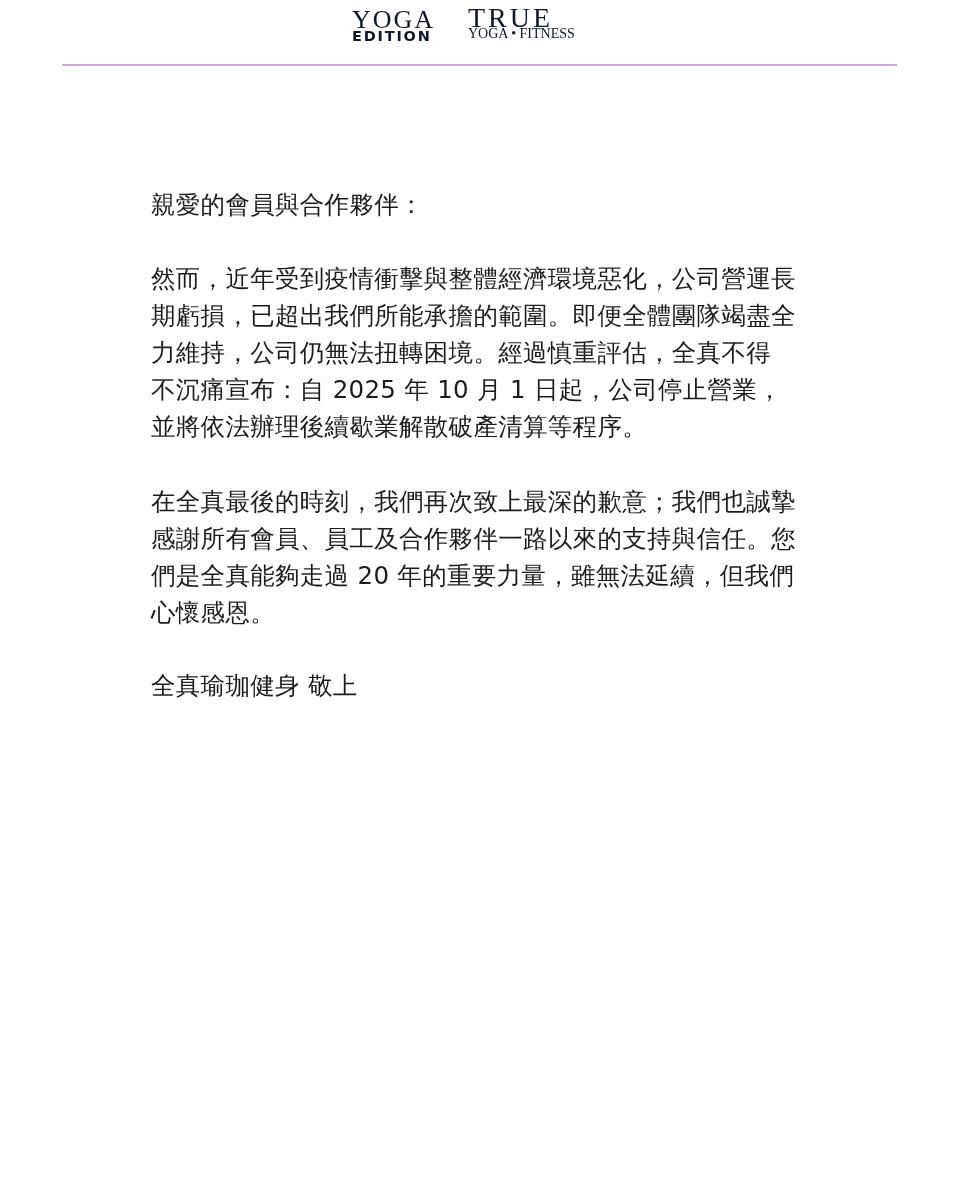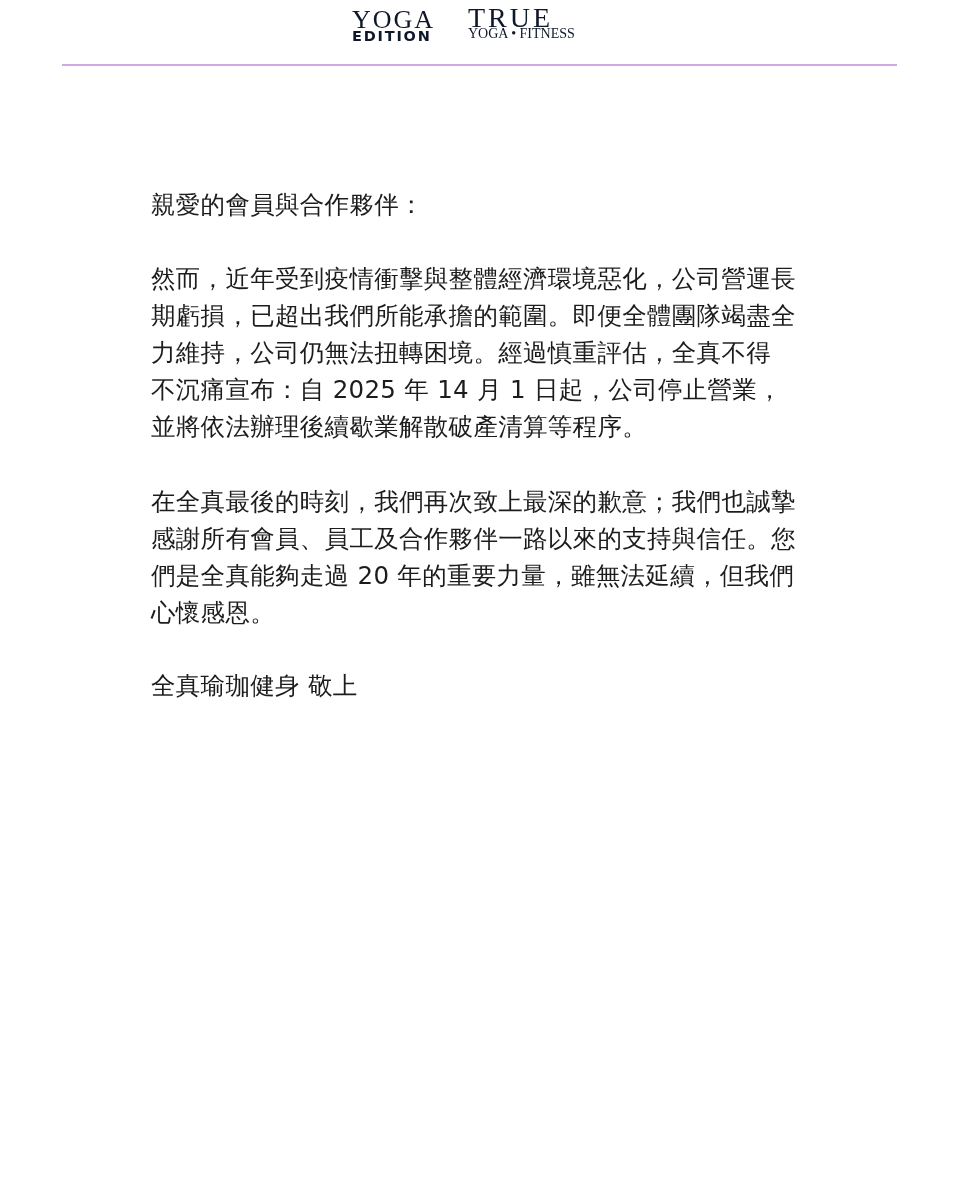--- a/index.html
+++ b/index.html
@@ -100,21 +100,21 @@
     <div class="logo-sub">YOGA • FITNESS</div>
   </div>
 
   <div class="divider"></div>
 
   <div class="letter">
     <p class="para greeting">親愛的會員與合作夥伴：</p>
     <p class="para p2">然而，近年受到疫情衝擊與整體經濟環境惡化，公司營運長
 期虧損，已超出我們所能承擔的範圍。即便全體團隊竭盡全
 力維持，公司仍無法扭轉困境。經過慎重評估，全真不得
-不沉痛宣布：自 2025 年 14 月 1 日起，公司停止營業，
+不沉痛宣布：自 2025 年 10 月 1 日起，公司停止營業，
 並將依法辦理後續歇業解散破產清算等程序。</p>
     <p class="para p4">在全真最後的時刻，我們再次致上最深的歉意；我們也誠摯
 感謝所有會員、員工及合作夥伴一路以來的支持與信任。您
 們是全真能夠走過 20 年的重要力量，雖無法延續，但我們
 心懷感恩。</p>
     <p class="para signature">全真瑜珈健身 敬上</p>
   </div>
 
 </div>
 

